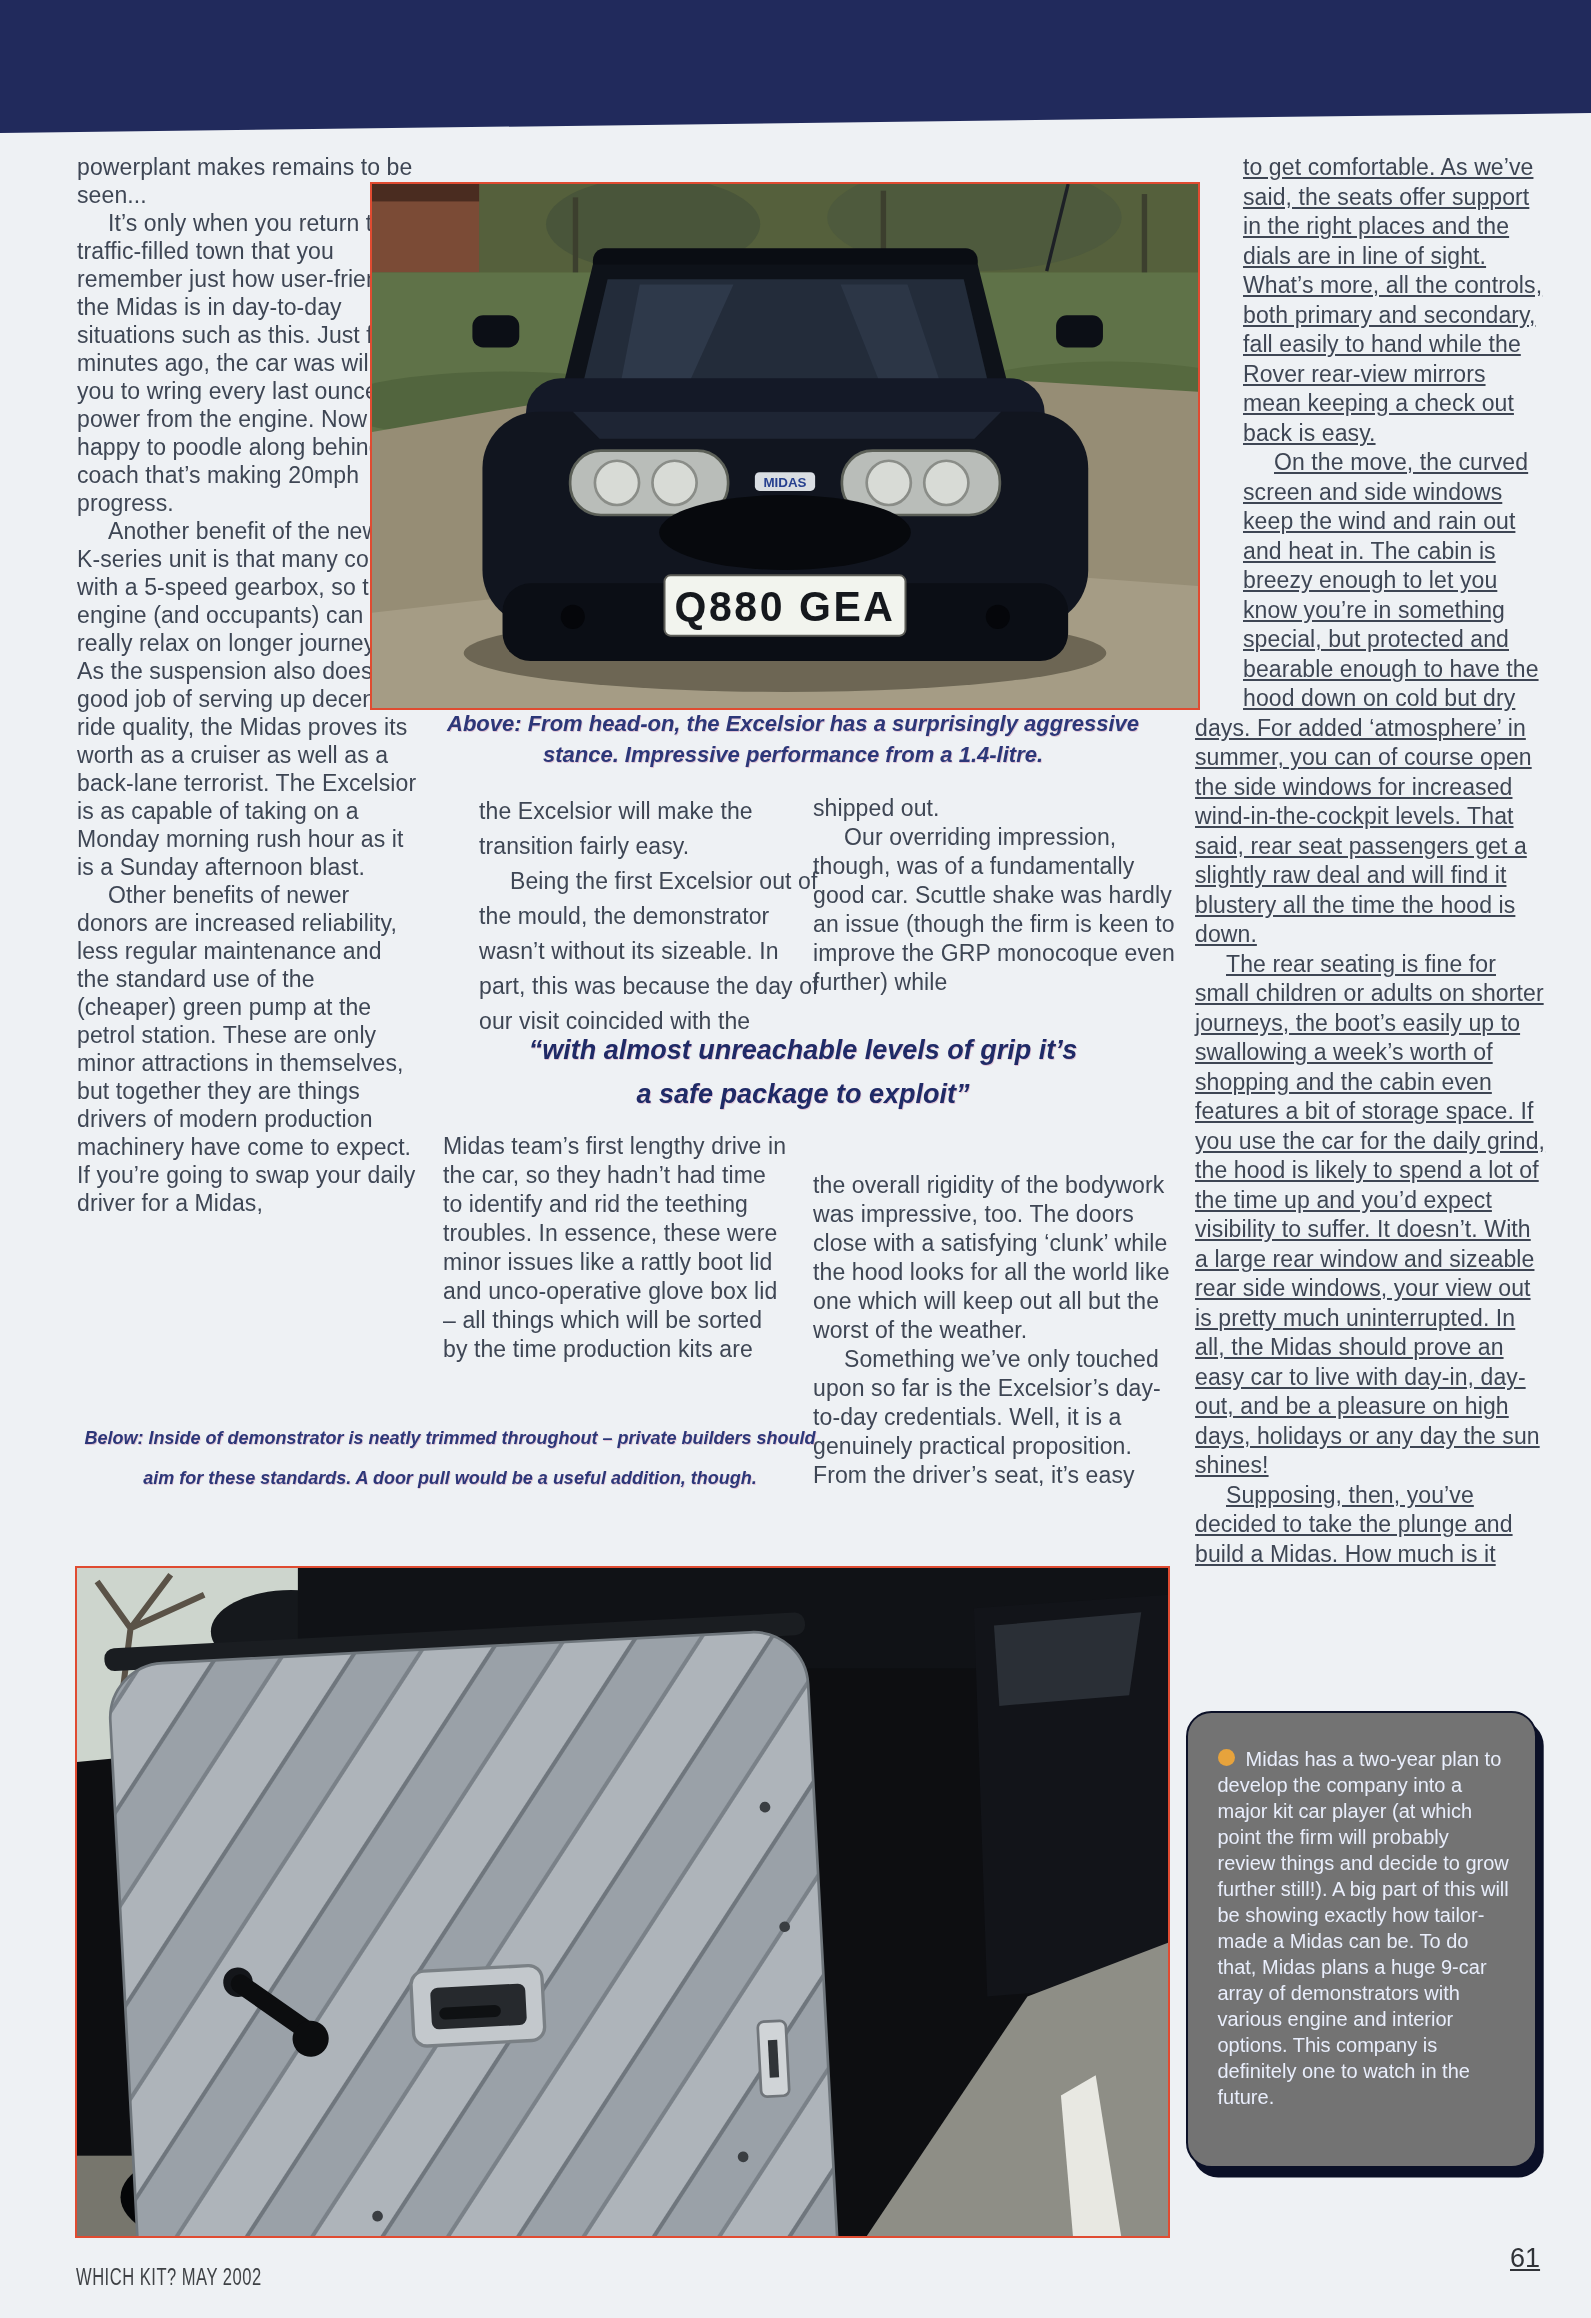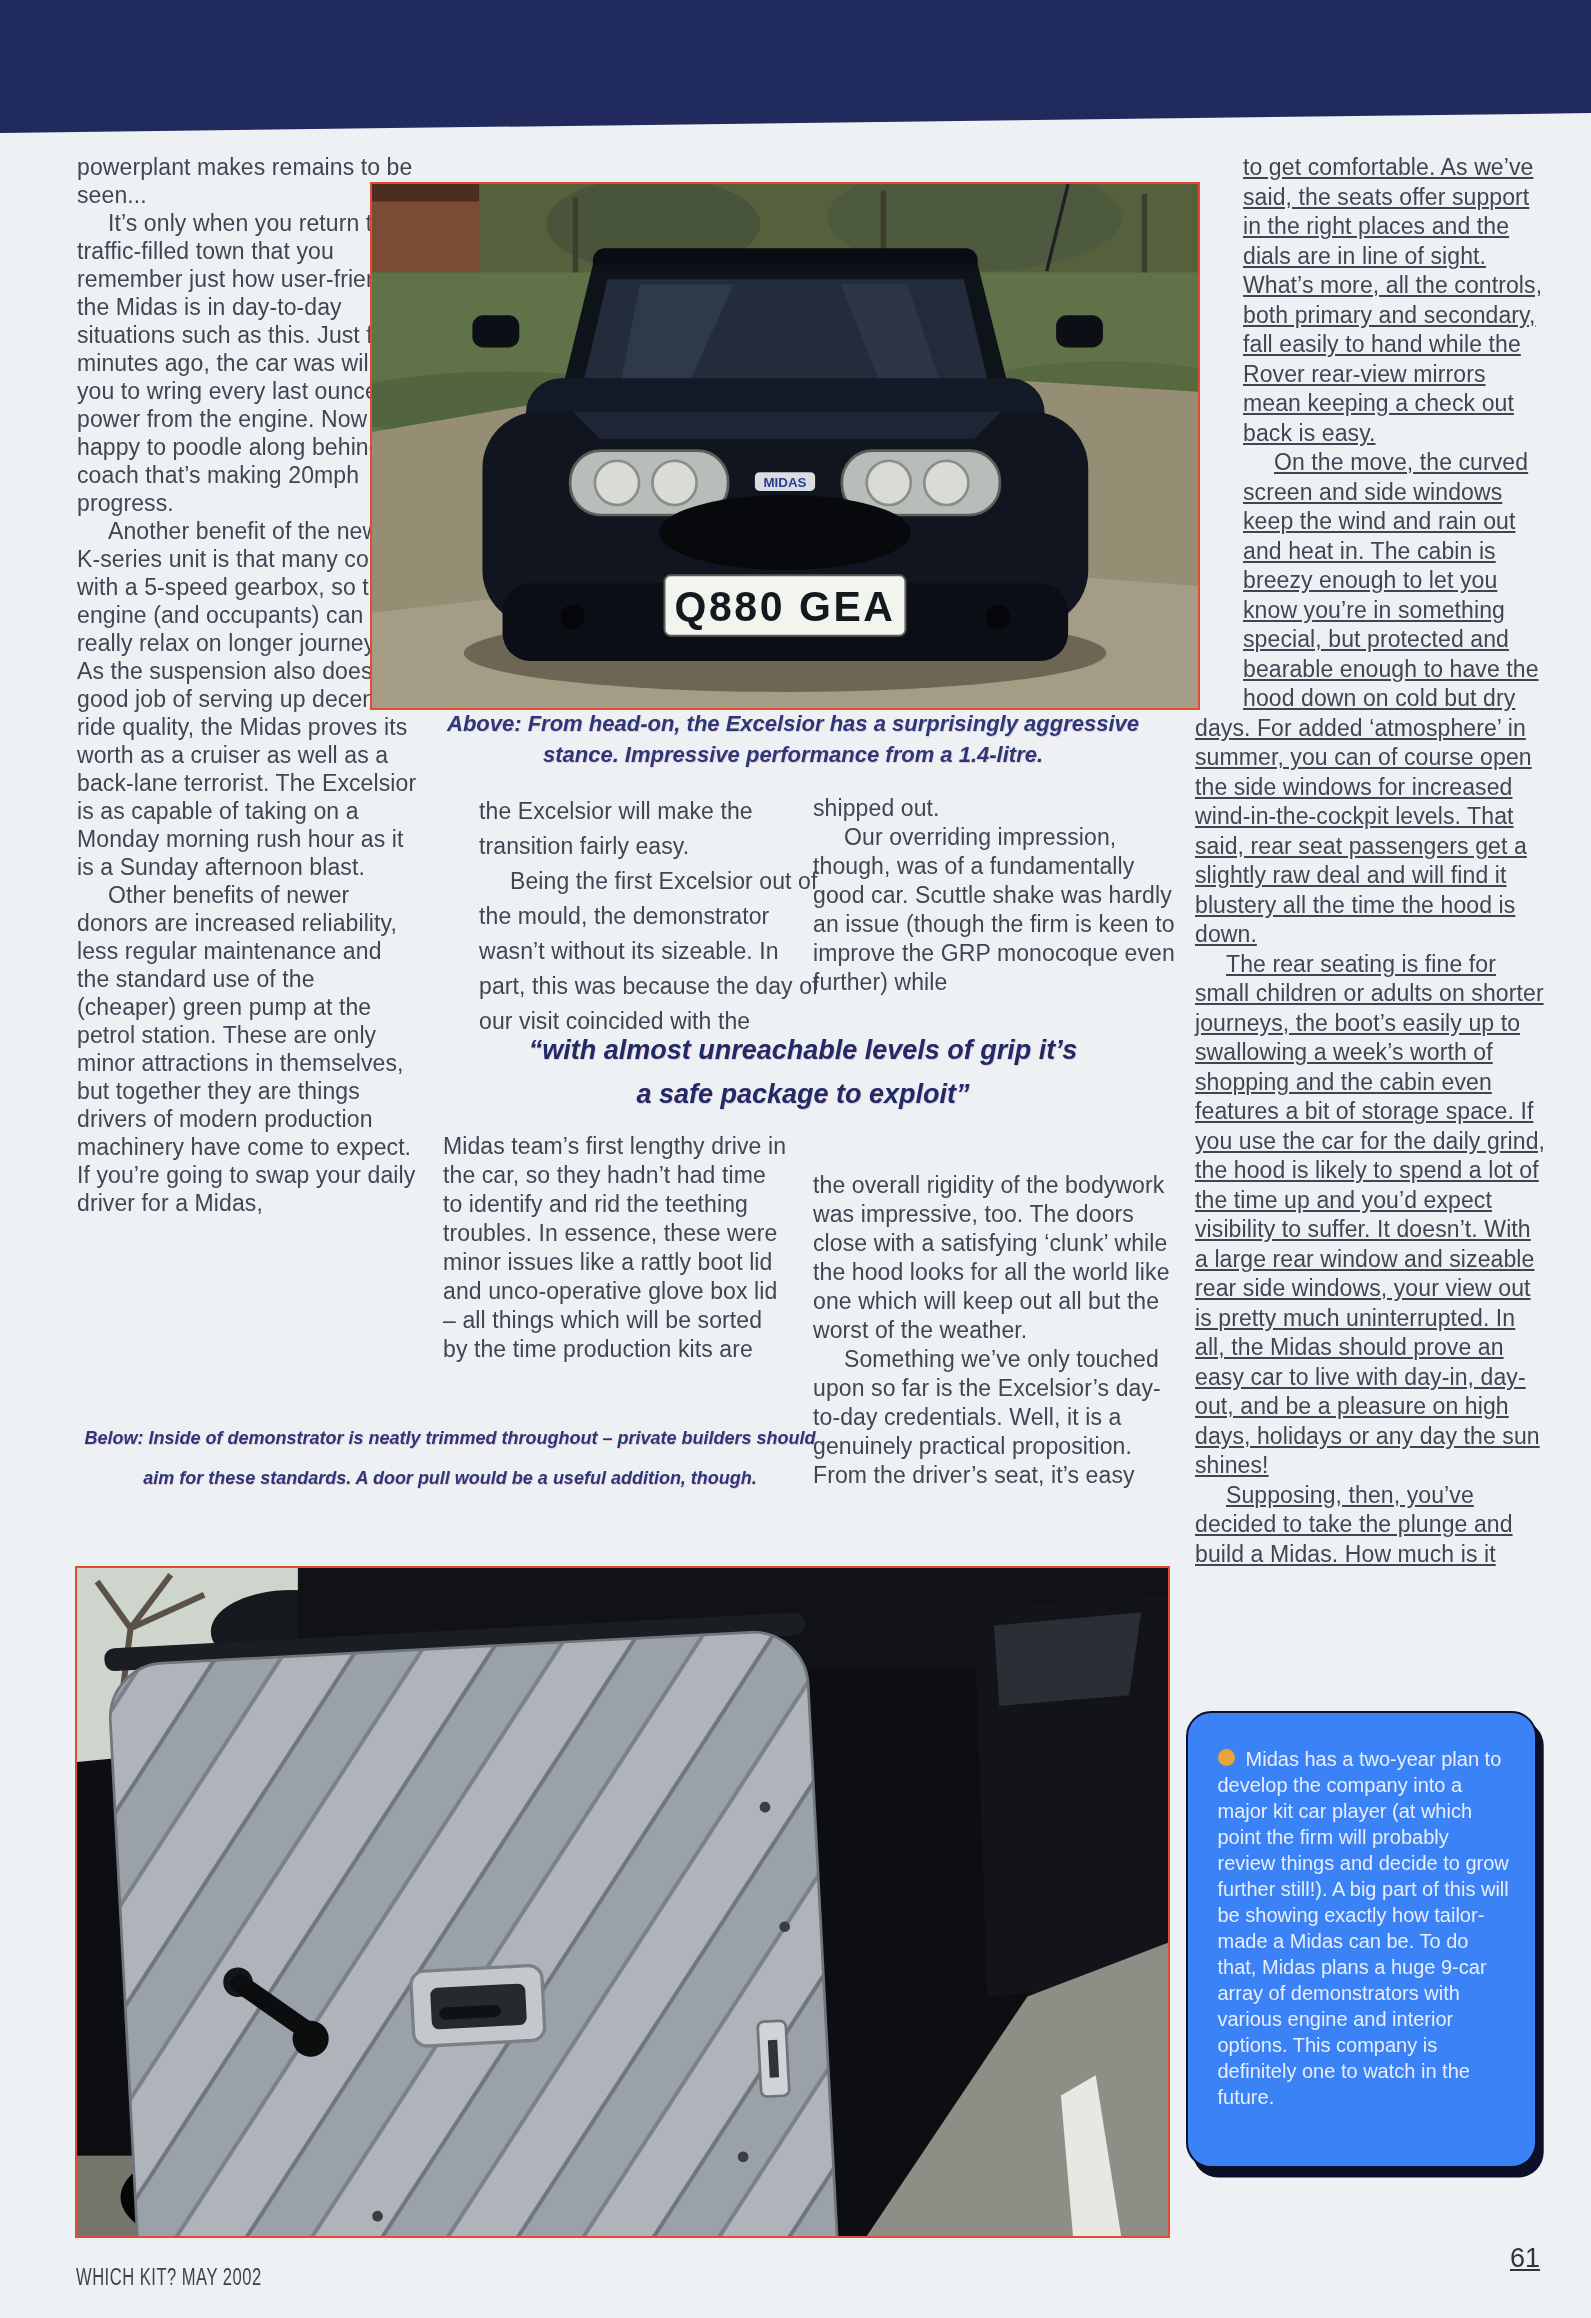--- a/index.html
+++ b/index.html
@@ -22,21 +22,21 @@
   .photo-top{left:370px;top:151px;width:830px;height:528px;}
   .photo-bottom{left:75px;top:1535px;width:1095px;height:672px;}
   .photo svg{display:block;width:100%;height:100%;}
   .caption{position:absolute;font-style:italic;font-weight:bold;color:#2c3778;
            text-shadow:0.7px 0.7px 0 rgba(186,60,120,.25);text-align:center;}
   .caption-above{left:445px;top:708px;width:696px;font-size:22px;line-height:31px;}
   .caption-below{left:82px;top:1418px;width:736px;font-size:18px;line-height:40px;}
   .pull-quote{position:absolute;left:408px;top:1028px;width:790px;text-align:center;
               font-size:27px;line-height:44px;font-weight:bold;font-style:italic;color:#1f2a66;
               text-shadow:0.7px 0.7px 0 rgba(186,60,120,.25);}
-  .bluebox{position:absolute;left:1186px;top:1711px;width:351px;height:457px;background:#3b82f6;
+  .bluebox{position:absolute;left:1186px;top:1711px;width:351px;height:457px;background:#737373;
            border:2.7px solid #0b1027;border-radius:25.4px;box-shadow:6.7px 9.4px 0 #0b1027;
            box-sizing:border-box;padding:33px 24px 0 29.5px;color:#e9eefc;
            font-size:20px;line-height:26px;}
   .bluebox p{margin:0;}
   .bluebox .bullet{display:inline-block;width:17.4px;height:17.4px;border-radius:50%;
                    background:#e7a33c;margin-right:10.7px;}
   .footer-left{position:absolute;left:76px;top:2264px;font-size:23px;color:#3f4246;
                letter-spacing:0.7px;transform:scaleX(.72);transform-origin:left center;white-space:nowrap;}
   .footer-page{position:absolute;left:1510px;top:2243px;font-size:27px;color:#303338;text-decoration:underline;}
 </style>

